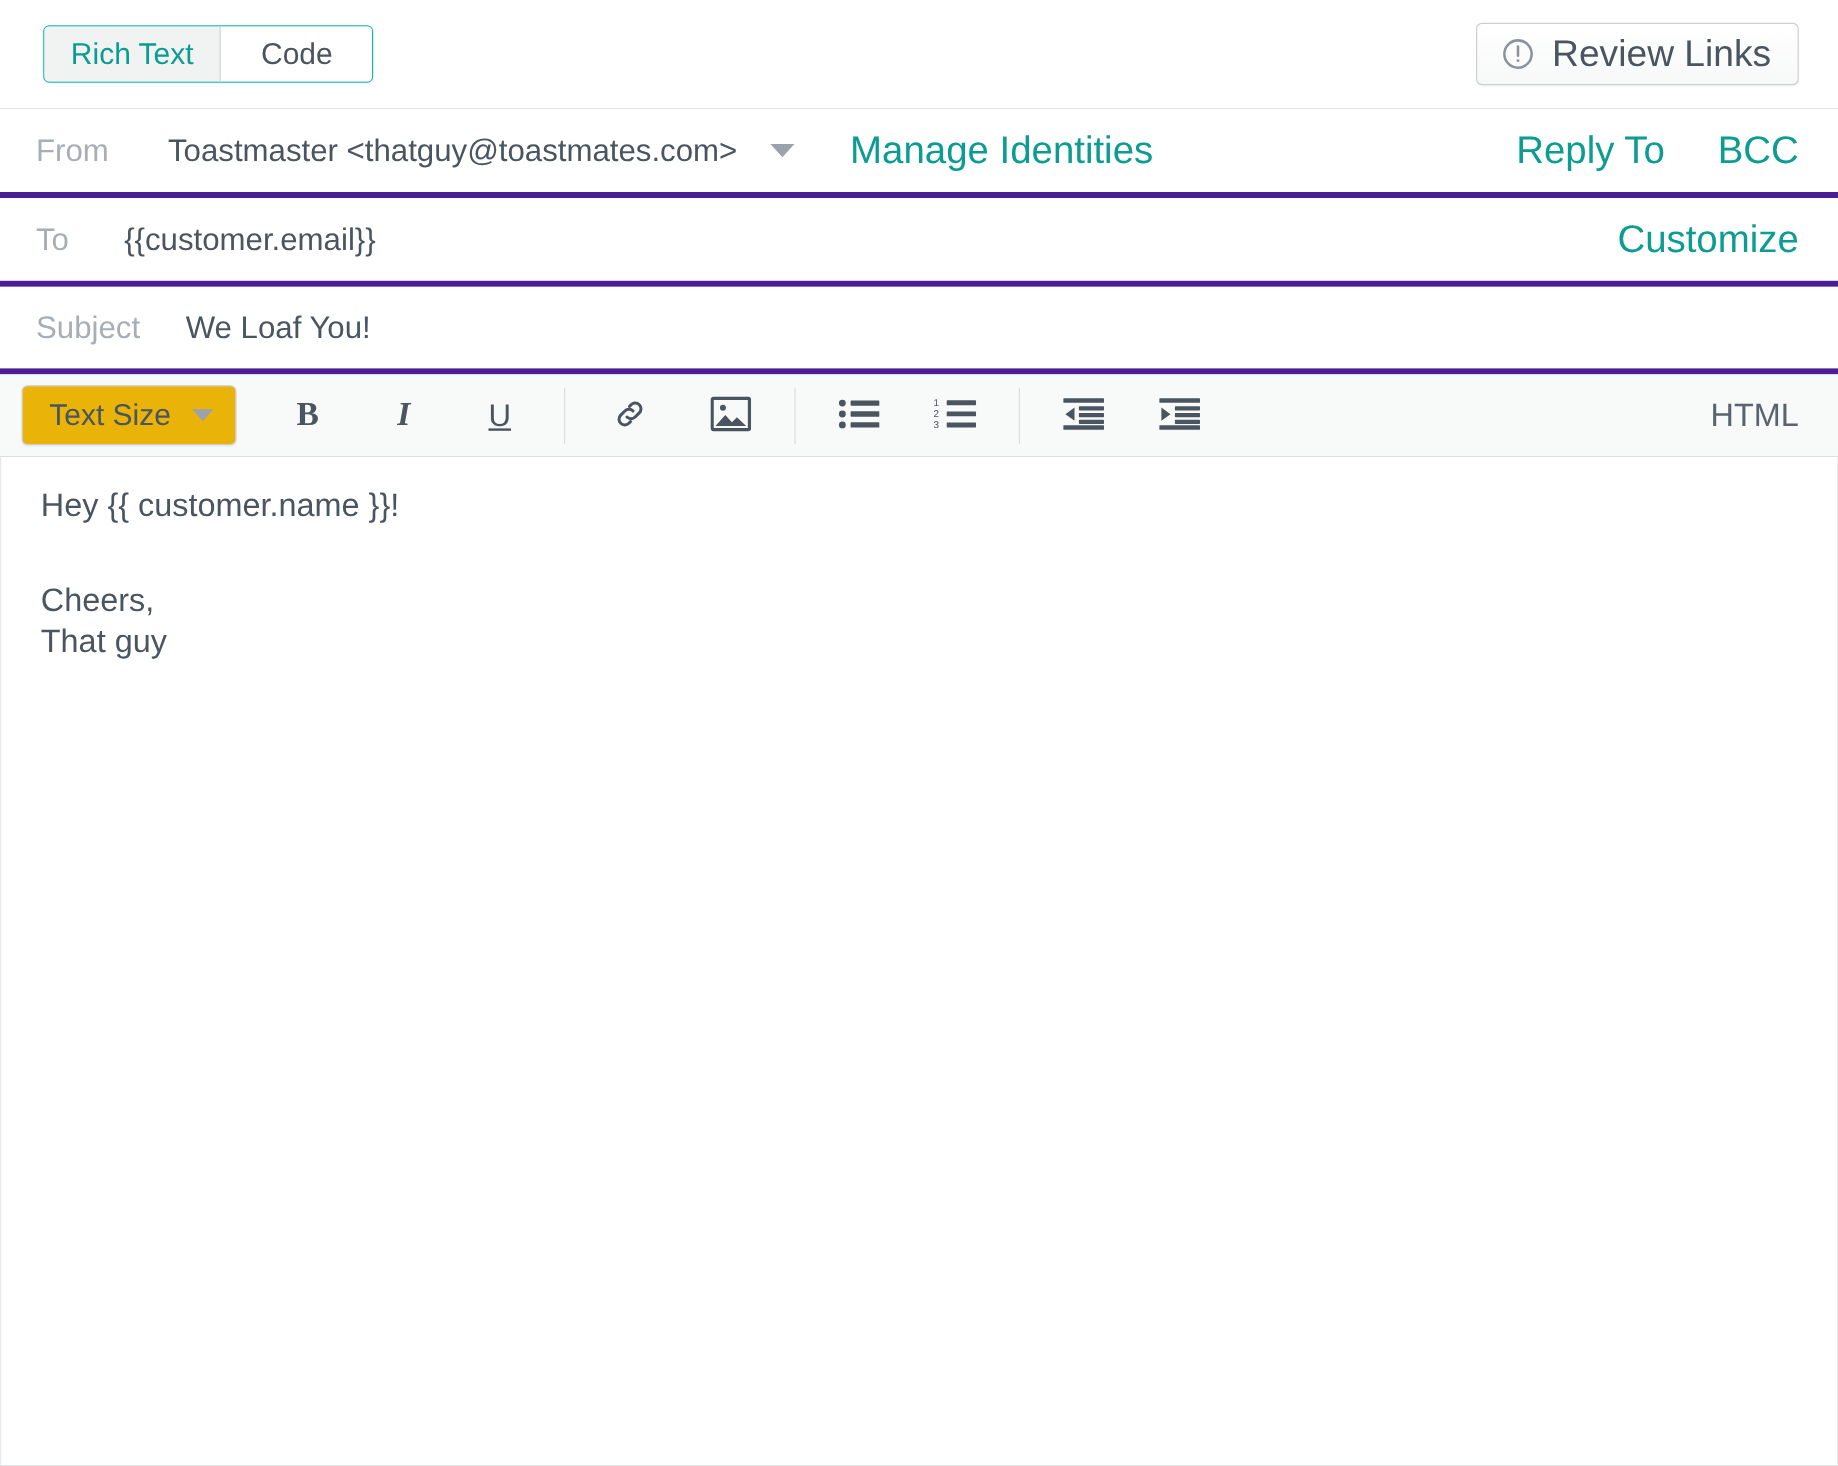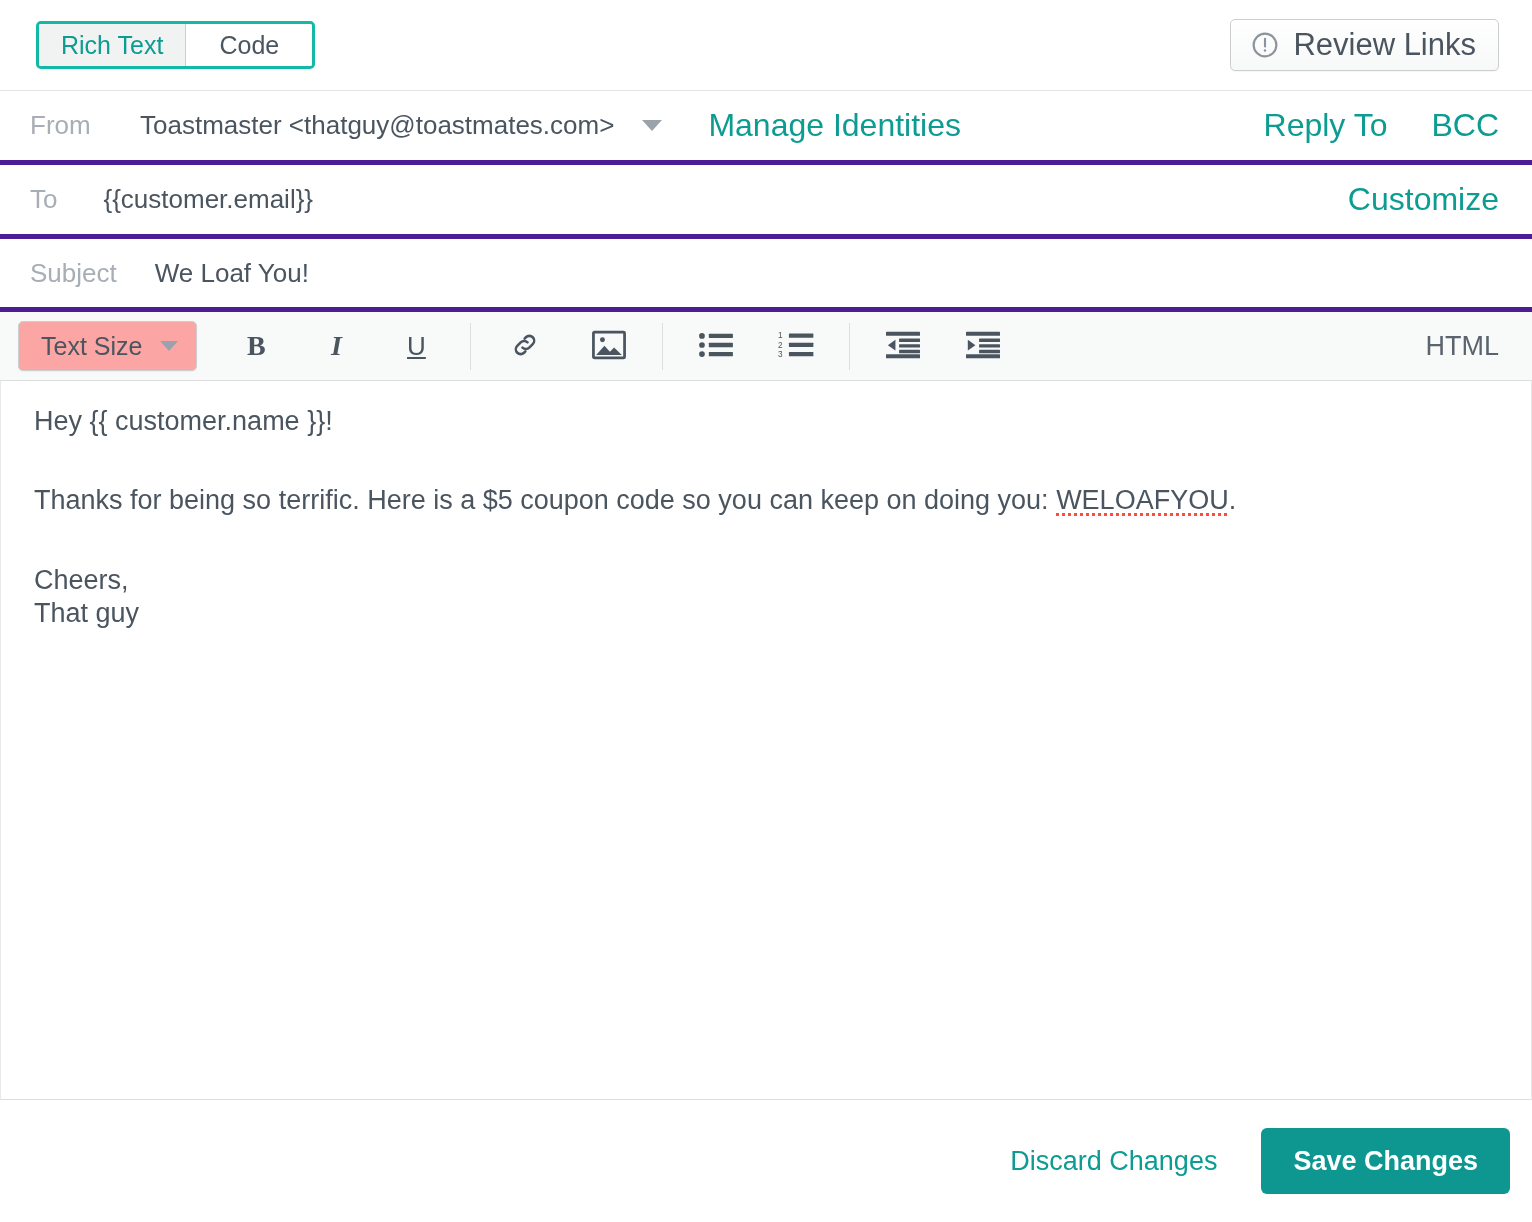--- a/index.html
+++ b/index.html
@@ -25,21 +25,21 @@
     flex: 0 0 91px;
     border-bottom: 1px solid #e2e4e6;
     display: flex;
     align-items: center;
     justify-content: space-between;
     padding: 0 33px 0 36px;
     background: #fff;
   }
   .segmented {
     display: inline-flex;
-    border: 3px solid #14b8a6;
+    border: 1px solid #14b8a6;
     border-radius: 5px;
     overflow: hidden;
     height: 48px;
     box-shadow: 0 1px 1px rgba(0,0,0,0.04);
   }
   .seg {
     display: flex; align-items: center; justify-content: center;
     min-width: 126px;
     padding: 0 22px;
     font-size: 25px;
@@ -126,21 +126,21 @@
     padding: 0 33px 0 18px;
   }
   .textsize-btn {
     display: inline-flex;
     align-items: center;
     gap: 18px;
     height: 50px;
     padding: 0 18px 0 22px;
     border: 1px solid #ccced0;
     border-radius: 5px;
-    background: #fca5a5;
+    background: #eab308;
     color: #4a5560;
     font-size: 25px;
     cursor: pointer;
     font-family: "Liberation Sans", sans-serif;
     box-shadow: 0 1px 1px rgba(0,0,0,0.04);
   }
   .caret-sm {
     width: 0; height: 0;
     border-left: 9px solid transparent;
     border-right: 9px solid transparent;
@@ -377,26 +377,21 @@
     </button>
 
     <span class="spacer"></span>
 
     <span class="html-label">HTML</span>
   </div>
 
   <div class="body-wrap">
     <div class="body-editor">
       <p class="para">Hey {{ customer.name }}!</p>
-      <p class="para"><span>Thanks for being so terrific. Here is a $5 coupon code so you can keep on doing you: </span><span class="misspell">WELOAFYOU</span><span>.</span></p>
       <p class="para last">
         <span class="sig-line">Cheers,</span><br>
         <span class="sig-line">That guy</span>
       </p>
     </div>
   </div>
 
-  <div class="footer">
-    <a class="discard">Discard Changes</a>
-    <button class="save-btn">Save Changes</button>
-  </div>
 
 </div>
 
 </body></html>

